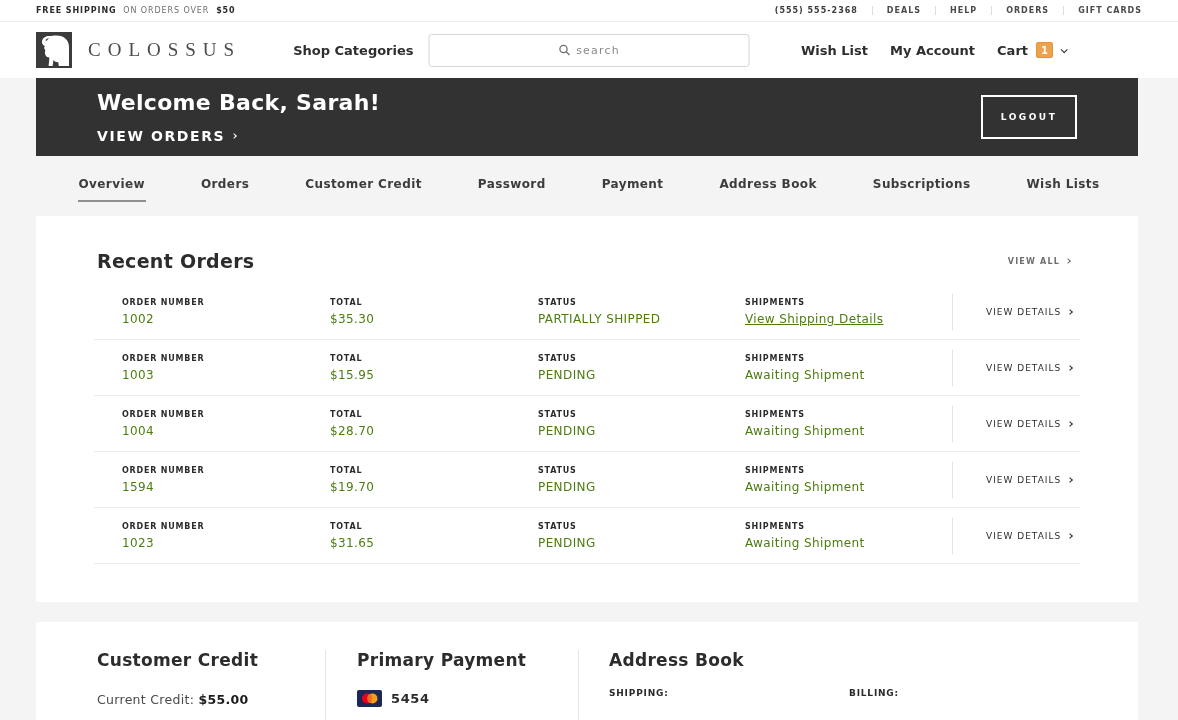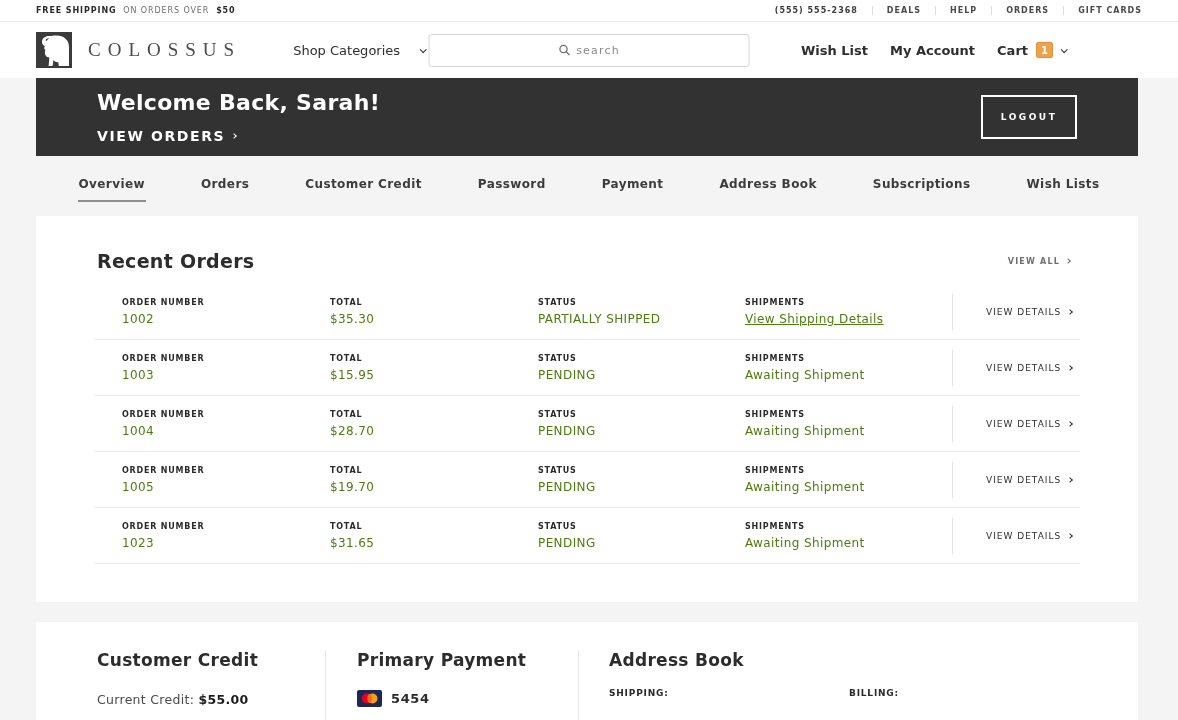--- a/index.html
+++ b/index.html
@@ -14,21 +14,21 @@
   .util-right { display:flex; align-items:center; gap:14px; }
   .util-right .sep { width:1px; height:9px; background:#ddd; }
   .util-link { font-weight:700; color:#4a4a4a; letter-spacing:1px; cursor:pointer; }
   .util-phone { font-weight:700; color:#3c3c3c; letter-spacing:1px; }
 
   
   .header { height:56px; background:#fff; display:flex; align-items:center; padding:0 36px; position:relative; }
   .logo { display:flex; align-items:center; gap:16px; cursor:pointer; }
   .logo-mark { width:36px; height:36px; display:block; }
   .logo-text { font-family:"Liberation Serif","DejaVu Serif",serif; font-size:19px; color:#4e4a48; letter-spacing:7px; font-weight:400; }
-  .shopcat { margin-left:52px; font-size:13px; font-weight:400; color:#2e2e2e; display:flex; align-items:center; gap:20px; cursor:pointer; }
+  .shopcat { margin-left:52px; font-size:13px; font-weight:700; color:#2e2e2e; display:flex; align-items:center; gap:20px; cursor:pointer; }
   .search-box { position:absolute; left:50%; transform:translateX(-50%); width:321px; height:33px;
     border:1px solid #d6d6d6; border-radius:3px; background:#fff; display:flex; align-items:center; justify-content:center; gap:6px;
     color:#8a8a8a; font-size:11px; letter-spacing:1.2px; cursor:text; }
   .hnav { margin-left:auto; margin-right:76px; display:flex; align-items:center; gap:22px; font-size:13px; font-weight:700; color:#2e2e2e; }
   .hnav-item { cursor:pointer; display:flex; align-items:center; gap:8px; }
   .cart-badge { min-width:16px; height:16px; border-radius:2px; border:1px solid #dd9440;
     display:inline-flex; align-items:center; justify-content:center; font-size:10px; color:#fff; padding:0 4px; }
 
   
   .chev-d { display:inline-block; width:5px; height:5px; border-right:1.6px solid currentColor; border-bottom:1.6px solid currentColor; transform:rotate(45deg) translateY(-1px); }
@@ -236,21 +236,21 @@
         <span class="view-details">
           <span>VIEW DETAILS</span>
           <span class="chev-r"></span>
         </span>
       </div>
     </div>
 
     <div class="order-row">
       <div class="cell">
         <span class="cell-label">ORDER NUMBER</span>
-        <span class="cell-value">1005</span>
+        <span class="cell-value">1594</span>
       </div>
       <div class="cell">
         <span class="cell-label">TOTAL</span>
         <span class="cell-value">$19.70</span>
       </div>
       <div class="cell">
         <span class="cell-label">STATUS</span>
         <span class="cell-value">PENDING</span>
       </div>
       <div class="cell">

